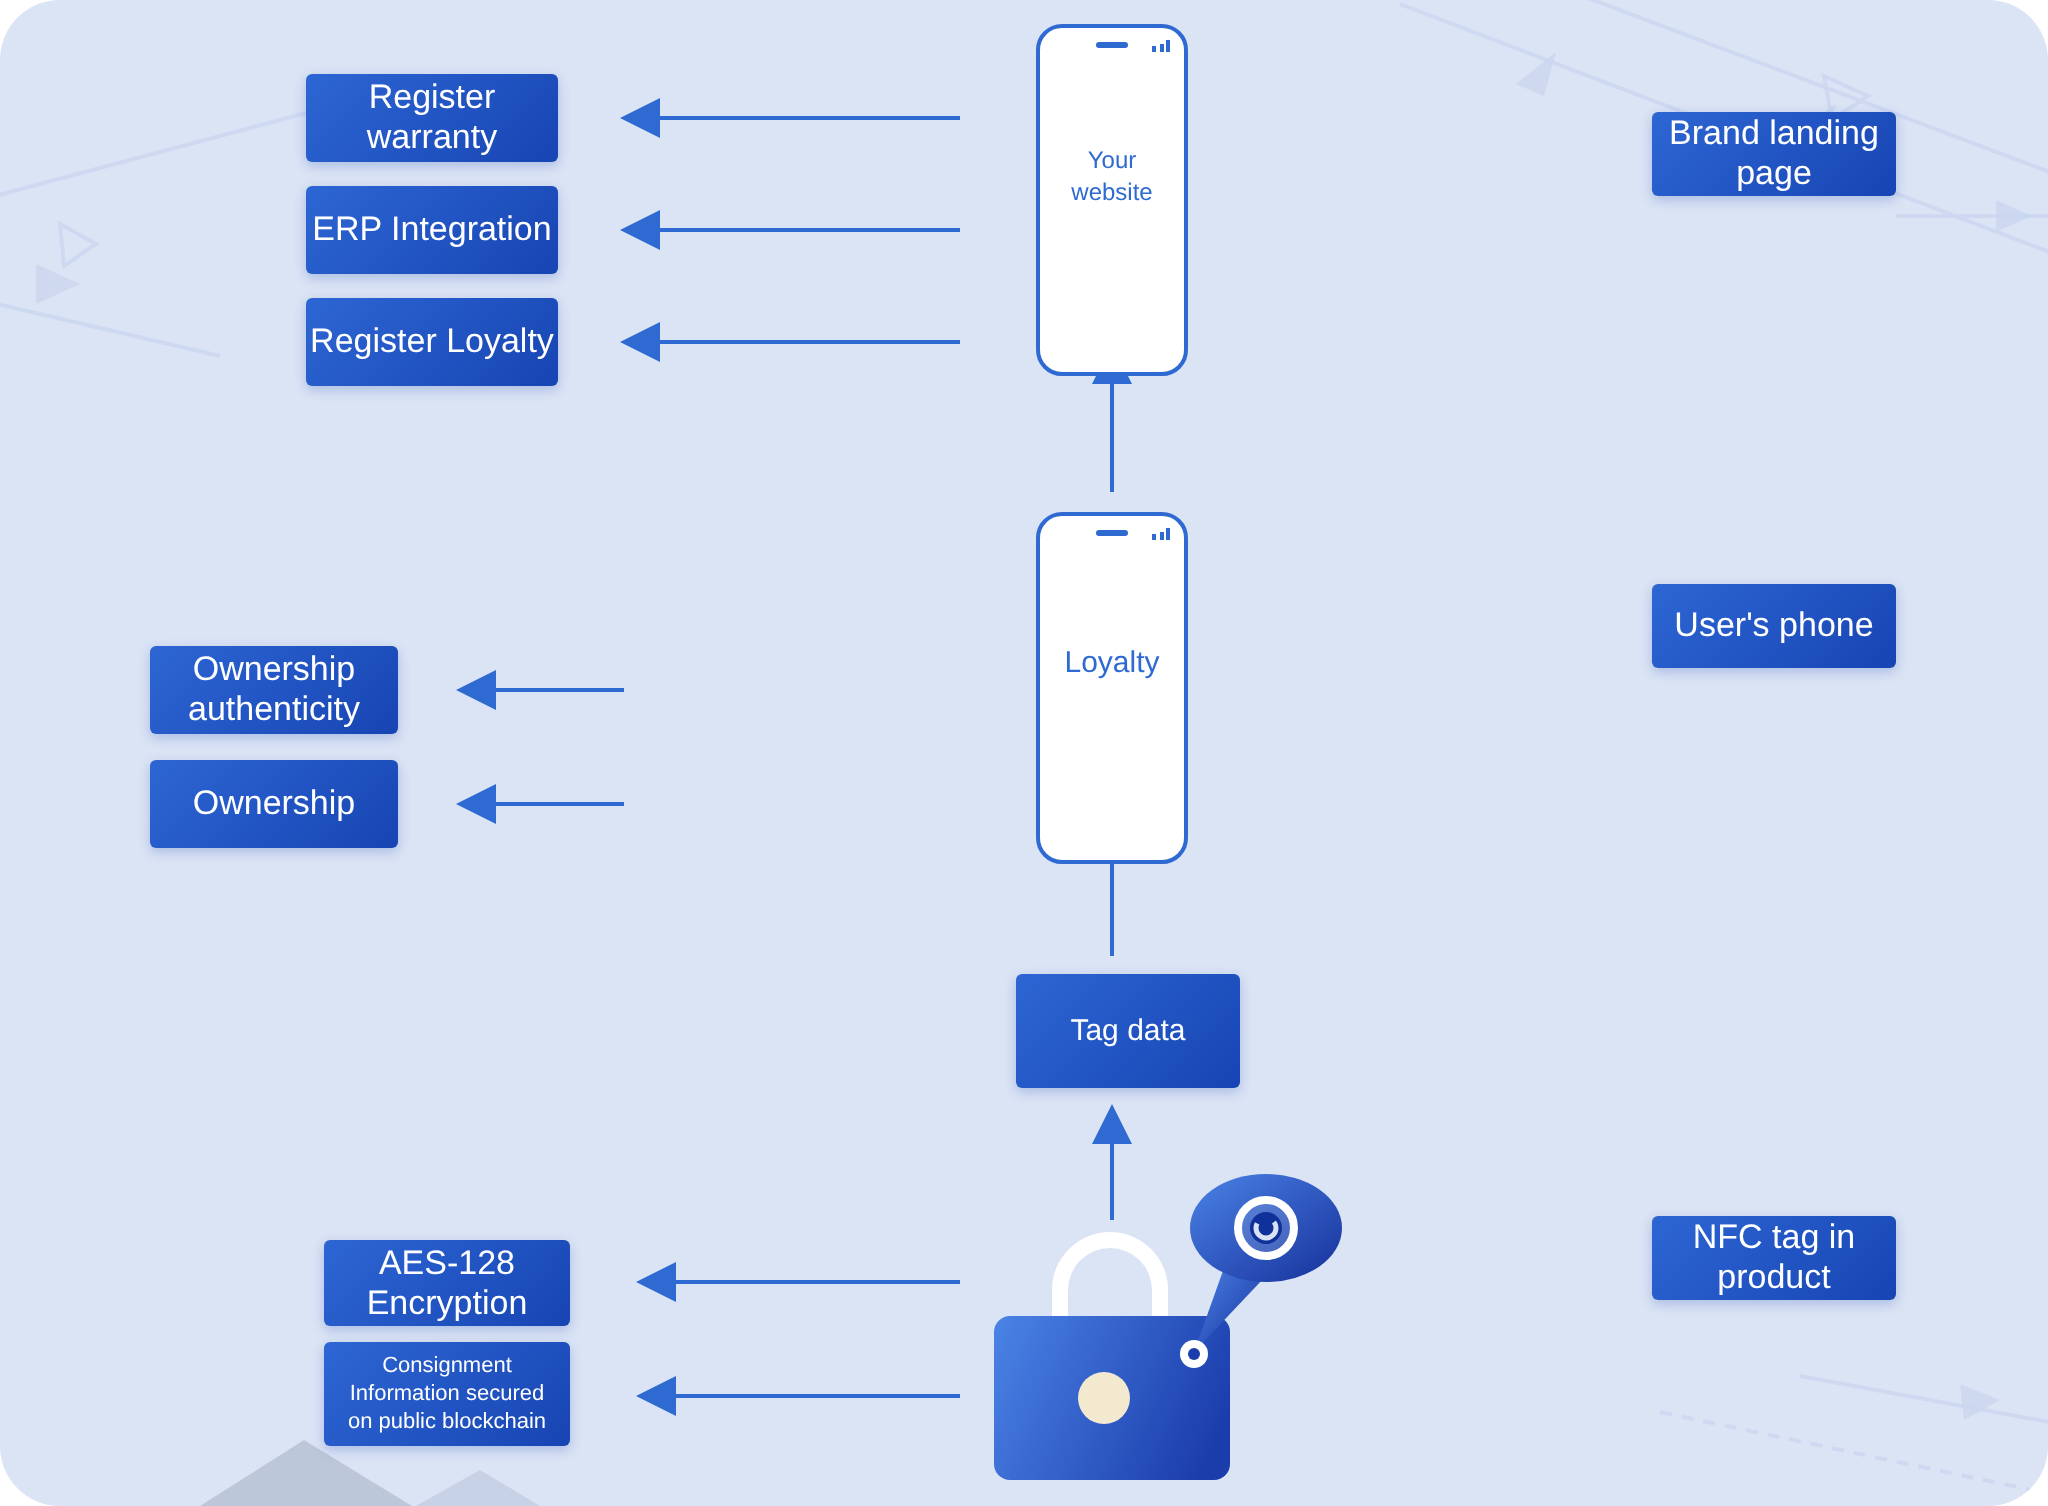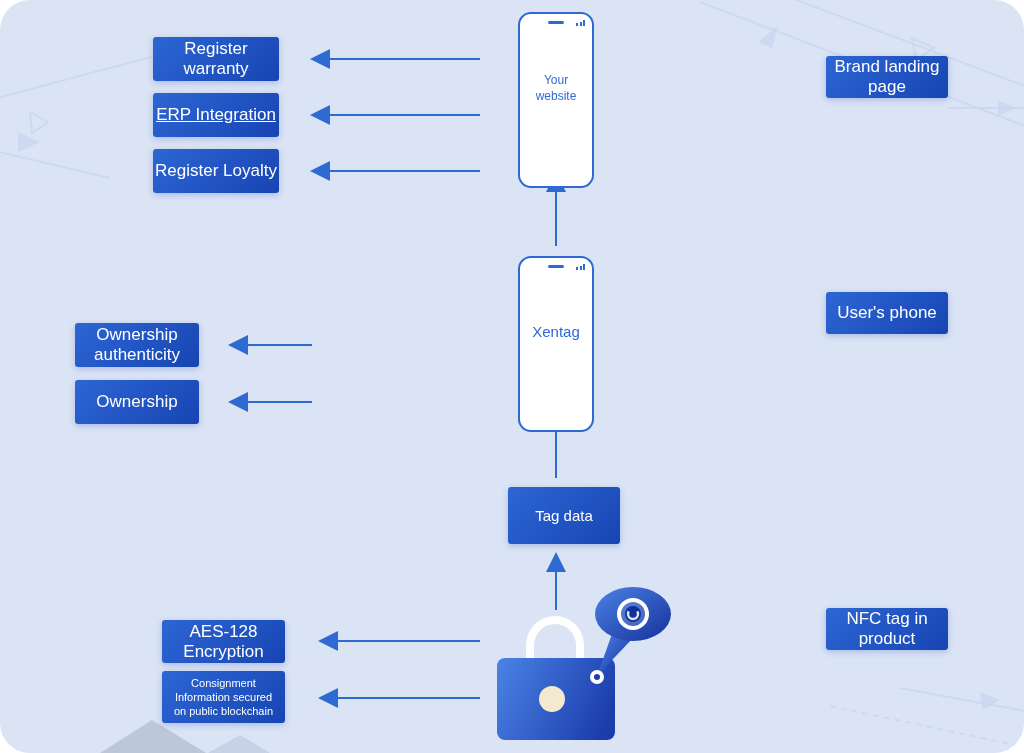--- a/index.html
+++ b/index.html
@@ -81,21 +81,21 @@
       <line x1="480" y1="698" x2="322" y2="698" marker-end="url(#ah)"></line>
       <line x1="556" y1="246" x2="556" y2="176" marker-end="url(#ah)"></line>
       <line x1="556" y1="478" x2="556" y2="416" marker-end="url(#ah)"></line>
       <line x1="556" y1="610" x2="556" y2="556" marker-end="url(#ah)"></line>
     </g>
   </svg>
 
   <div class="node" style="left:153px;top:37px;width:126px;height:44px;">
     <span>Register warranty</span>
   </div>
-  <div class="node" style="left:153px;top:93px;width:126px;height:44px;text-decoration:underline;">
+  <div class="node" style="left:153px;top:93px;width:126px;height:44px;">
     <span>ERP Integration</span>
   </div>
   <div class="node" style="left:153px;top:149px;width:126px;height:44px;">
     <span>Register Loyalty</span>
   </div>
   <div class="node" style="left:75px;top:323px;width:124px;height:44px;">
     <span>Ownership authenticity</span>
   </div>
   <div class="node" style="left:75px;top:380px;width:124px;height:44px;">
     <span>Ownership</span>
@@ -129,21 +129,21 @@
     <div class="phone-label">Your website</div>
   </div>
 
   <div class="phone" style="left:518px;top:256px;">
     <span class="speaker"></span>
     <span class="signal">
         <i></i>
         <i></i>
         <i></i>
       </span>
-    <div class="phone-label big">Xentag</div>
+    <div class="phone-label big">Loyalty</div>
   </div>
 
   <div class="tagdata">
     <span>Tag data</span>
   </div>
 
   <div class="shackle"></div>
   <div class="lockbody">
     <span class="keyhole"></span>
   </div>

